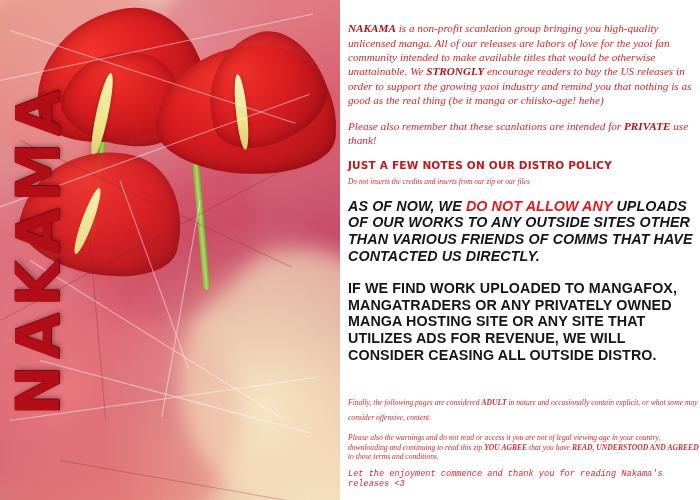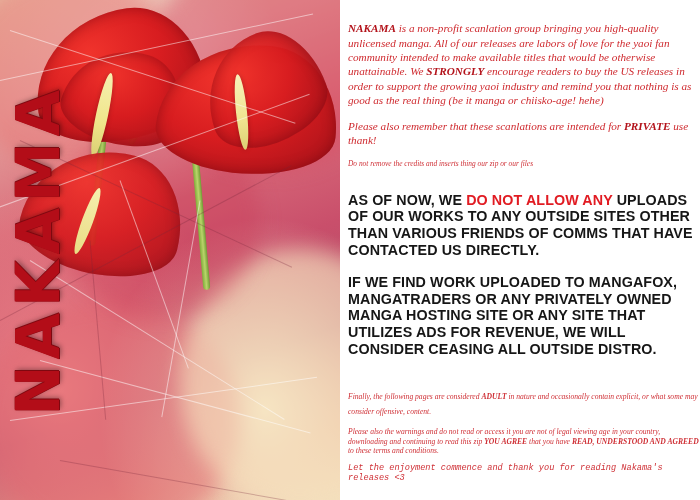--- a/index.html
+++ b/index.html
@@ -46,21 +46,21 @@
   
   #copy{position:absolute;left:340px;top:0;width:360px;height:500px;padding:10px 0 0 8px;box-sizing:border-box;}
 
   #intro{font-family:"Liberation Serif",serif;font-style:italic;font-size:11.2px;line-height:14.4px;color:#cf2a2f;}
   .kw{color:#b3121a;font-weight:bold;}
   #private{font-family:"Liberation Serif",serif;font-style:italic;font-size:11.2px;line-height:14.4px;color:#cf2a2f;margin-top:11px;}
   #distro-head{font-family:"DejaVu Sans",sans-serif;font-weight:bold;font-size:10.5px;color:#c0181f;margin-top:11px;letter-spacing:.2px;}
   #credits-note{font-family:"Liberation Serif",serif;font-style:italic;font-size:7.4px;line-height:9px;color:#cf3036;margin-top:6px;}
 
   .big{font-family:"Liberation Sans",sans-serif;font-weight:bold;font-size:14.3px;line-height:16.6px;color:#161616;letter-spacing:.1px;}
-  #para1{margin-top:24px;}
+  #para1{margin-top:12px;font-style:italic;}
   #para1 .red{color:#e11b22;}
   #para2{margin-top:16px;}
   #para3{margin-top:16px;}
 
   #finally{font-family:"Liberation Serif",serif;font-style:italic;font-size:7.6px;line-height:15px;color:#cf3036;margin-top:32px;}
   #finally b{font-weight:bold;font-style:italic;}
   #warning{font-family:"Liberation Serif",serif;font-style:italic;font-size:7.6px;line-height:9.4px;color:#cf3036;margin-top:8px;}
   #outro{font-family:Liberation Mono, monospace;font-style:italic;font-size:8.6px;line-height:10px;color:#cf3036;margin-top:3px;}
 </style>
 </head>
@@ -119,22 +119,23 @@
   <div id="copy">
 
     <p id="intro">
       <span class="kw">NAKAMA</span><span> is a non-profit scanlation group bringing you high-quality unlicensed manga. All of our releases are labors of love for the yaoi fan community intended to make available titles that would be otherwise unattainable. We </span><span class="kw">STRONGLY</span><span> encourage readers to buy the US releases in order to support the growing yaoi industry and remind you that nothing is as good as the real thing (be it manga or chiisko-age! hehe)</span>
     </p>
 
     <p id="private">
       <span>Please also remember that these scanlations are intended for </span><span class="kw">PRIVATE</span><span> use thank!</span>
     </p>
 
+    <div id="distro-head">JUST A FEW NOTES ON OUR DISTRO POLICY</div>
 
-    <p id="credits-note">Do not remove the credits and inserts thing our zip or our files</p>
+    <p id="credits-note">Do not inserts the credits and inserts from our zip or our files</p>
 
     <p id="para1" class="big">
       <span>AS OF NOW, WE </span><span class="red">DO NOT ALLOW ANY</span><span> UPLOADS OF OUR WORKS TO ANY OUTSIDE SITES OTHER THAN VARIOUS FRIENDS OF COMMS THAT HAVE CONTACTED US DIRECTLY.</span>
     </p>
 
 
     <p id="para3" class="big">IF WE FIND WORK UPLOADED TO MANGAFOX, MANGATRADERS OR ANY PRIVATELY OWNED MANGA HOSTING SITE OR ANY SITE THAT UTILIZES ADS FOR REVENUE, WE WILL CONSIDER CEASING ALL OUTSIDE DISTRO.</p>
 
     <p id="finally">
       <span>Finally, the following pages are considered </span><b>ADULT</b><span> in nature and occasionally contain explicit, or what some may consider offensive, content.</span>

